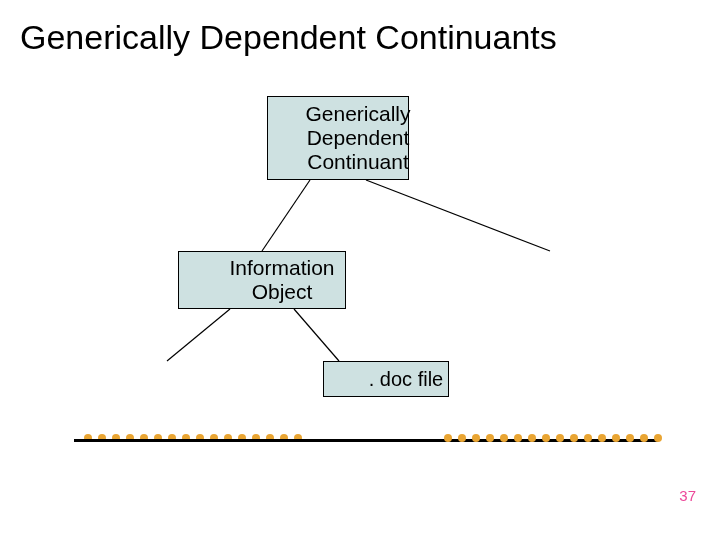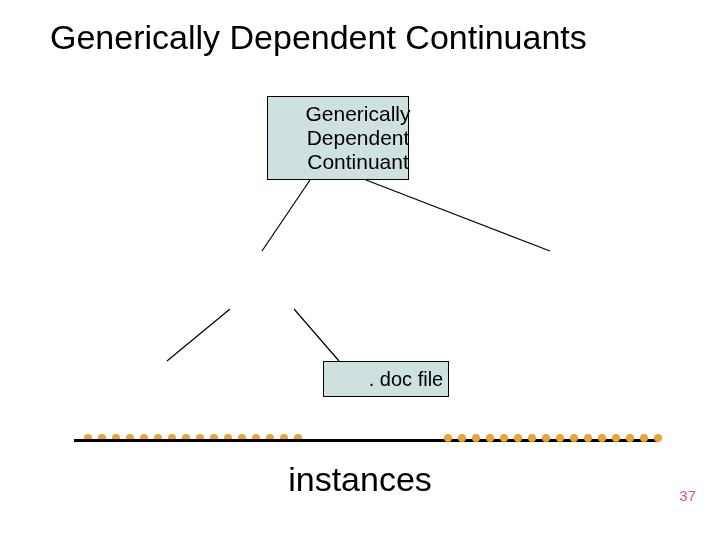--- a/index.html
+++ b/index.html
@@ -1,18 +1,18 @@
 <!DOCTYPE html>
 <html><head>
 <meta charset="utf-8">
 <style>
   * { box-sizing: border-box; margin: 0; padding: 0; }
   html, body { width: 720px; height: 540px; background: #fff; font-family: Arial, Helvetica, sans-serif; }
   .stage { position: relative; width: 720px; height: 540px; }
-  .title { position: absolute; left: 0; right: 0; top: 18px; font-size: 34px; color: #000; padding-left: 50px; font-weight: 400; }
+  .title { position: absolute; left: 0; right: 0; top: 18px; font-size: 34px; color: #000; padding-left: 20px; font-weight: 400; }
   .node { position: absolute; background: #cee1e1; border: 1.5px solid #000; text-align: center; display: flex; align-items: center; justify-content: center; line-height: 1.15; font-size: 21px; padding-left: 40px; }
   .node.root   { left: 267px; top: 96px;  width: 142px; height: 84px; }
   .node.info   { left: 178px; top: 251px; width: 168px; height: 58px; }
   .node.seq    { left: 466px; top: 251px; width: 168px; height: 58px; text-align: center; }
   .node.pdf    { left: 104px; top: 361px; width: 126px; height: 36px; font-size: 20px; }
   .node.doc    { left: 276px; top: 361px; width: 126px; height: 36px; font-size: 20px; margin-left: 47px; }
   svg.wires { position: absolute; left: 0; top: 0; width: 720px; height: 540px; pointer-events: none; }
   .divider { position: absolute; left: 74px; top: 439px; width: 584px; height: 3px; background: #000; }
   .dots { position: absolute; top: 434px; display: flex; gap: 6px; }
   .dots.left  { left: 84px; }
@@ -25,20 +25,24 @@
 <body>
 
 <div class="stage">
 
   <div class="title">Generically Dependent Continuants</div>
 
   <div class="node root">
     <span style="white-space:pre-line">Generically
 Dependent
 Continuant</span>
+  </div>
+  <div class="node info">
+    <span style="white-space:pre-line">Information
+Object</span>
   </div>
   <div class="node doc">
     <span>. doc file</span>
   </div>
 
   <svg class="wires">
     <line x1="310" y1="180" x2="262" y2="251" stroke="#000" stroke-width="1.2"></line>
     <line x1="366" y1="180" x2="550" y2="251" stroke="#000" stroke-width="1.2"></line>
     <line x1="230" y1="309" x2="167" y2="361" stroke="#000" stroke-width="1.2"></line>
     <line x1="294" y1="309" x2="339" y2="361" stroke="#000" stroke-width="1.2"></line>
@@ -75,16 +79,15 @@
       <div class="dot"></div>
       <div class="dot"></div>
       <div class="dot"></div>
       <div class="dot"></div>
       <div class="dot"></div>
       <div class="dot"></div>
       <div class="dot"></div>
       <div class="dot"></div>
     </div>
 
-  <div class="instances">instances</div>
   <div class="pagenum">37</div>
 
 </div>
 
 </body></html>

